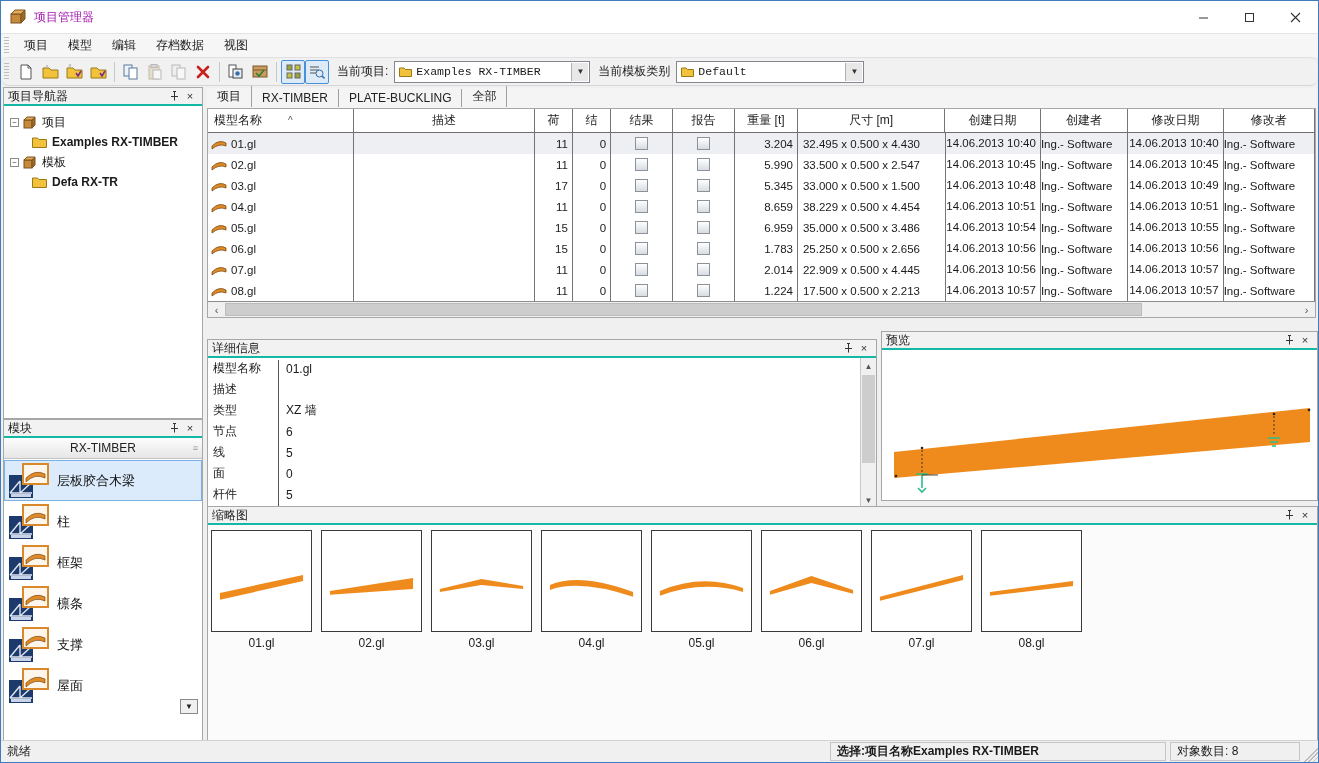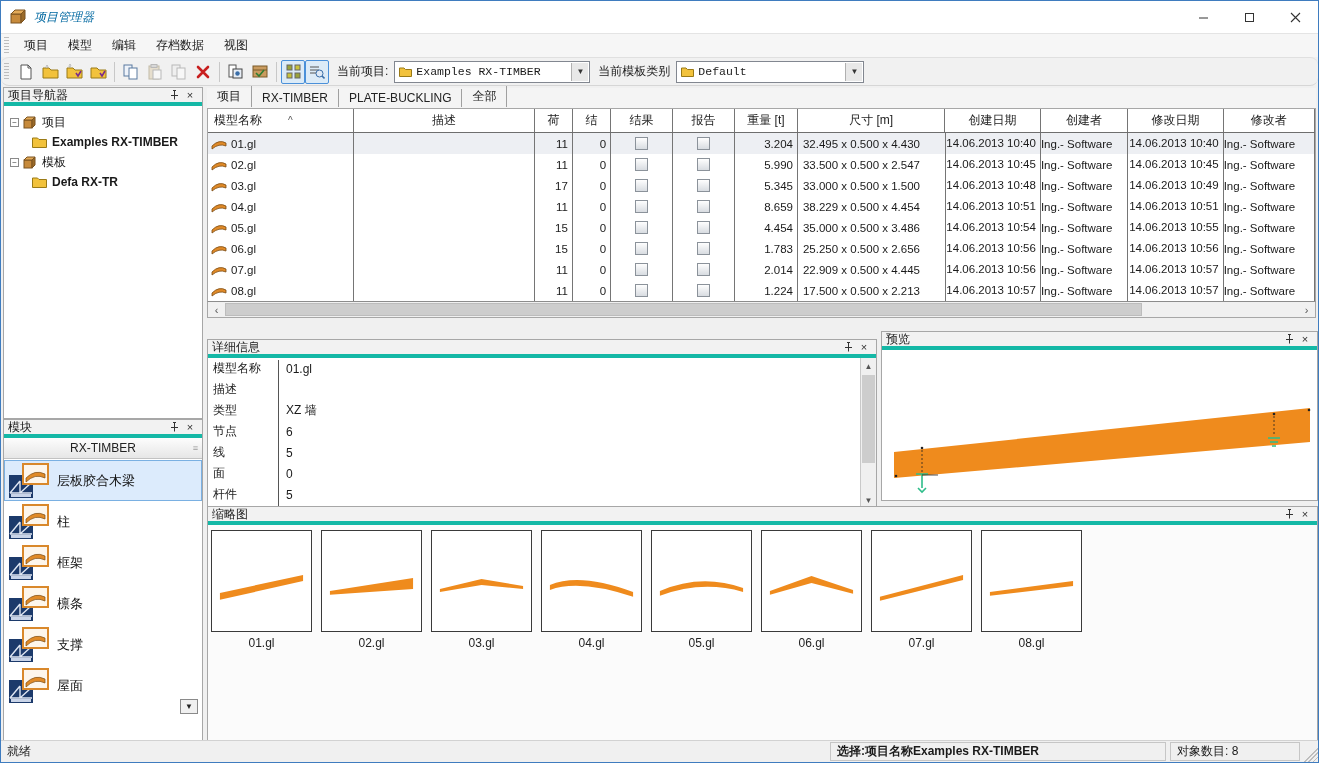--- a/index.html
+++ b/index.html
@@ -3,21 +3,21 @@
 <meta charset="utf-8">
 <style>
   * { margin:0; padding:0; box-sizing:border-box; }
   html,body { width:1319px; height:763px; }
   body { font-family:"Liberation Sans","DejaVu Sans",sans-serif; font-size:12px; color:#1a1a1a; background:#fff; }
   #window { position:relative; width:1319px; height:763px; background:#f0f0f0; border:1px solid #3f7cbf; overflow:hidden; }
 
   
   .titlebar { position:absolute; left:0; top:0; right:0; height:32px; background:#ffffff; display:flex; align-items:center; }
   .app-icon { margin:0 8px 0 9px; }
-  .title-text { font-size:12px; color:#0369a1;font-style:italic; }
+  .title-text { font-size:12px; color:#a21caf; }
   .win-btns { margin-left:auto; display:flex; height:100%; }
   .win-btn { width:46px; height:100%; display:flex; align-items:center; justify-content:center; color:#333; font-size:13px; }
   .win-btn svg { display:block; }
 
   
   .menubar { position:absolute; left:0; top:32px; right:0; height:24px; background:#f6f6f6; border-top:1px solid #e4e4e4; display:flex; align-items:center; }
   .grip { width:5px; height:18px; margin:0 5px 0 3px; background:repeating-linear-gradient(180deg,#bdbdbd 0 1px,transparent 1px 3px); }
   .menu-item { padding:3px 10px; color:#222; }
 
   
@@ -25,21 +25,21 @@
   .tb-btn { width:24px; height:24px; display:flex; align-items:center; justify-content:center; border:1px solid transparent; border-radius:2px; }
   .tb-btn.active { border:1px solid #4a90d9; background:#dcebf7; }
   .tb-sep { width:1px; height:20px; background:#c8c8c8; margin:0 4px; }
   .tb-label { margin:0 6px 0 8px; color:#222; }
   .combo { height:22px; background:#fff; border:1px solid #828790; display:flex; align-items:center; position:relative; padding-left:4px; }
   .combo .cb-text { margin-left:4px; font-family:"Liberation Mono","DejaVu Sans Mono",monospace; font-size:11.5px; }
   .combo .cb-arrow { position:absolute; right:1px; top:1px; bottom:1px; width:17px; background:#e8e8e8; border-left:1px solid #b0b0b0; display:flex; align-items:center; justify-content:center; font-size:8px; color:#333; }
 
   
   .panel { position:absolute; border:1px solid #a7a7a7; background:#fff; }
-  .panel-title { height:18px; background:#f2f2f2; border-bottom:4px solid #14b8a6; display:flex; align-items:center; padding:0 4px; color:#222; }
+  .panel-title { height:18px; background:#f2f2f2; border-bottom:2px solid #14b8a6; display:flex; align-items:center; padding:0 4px; color:#222; }
   .panel-title .pt-caption { flex:1; }
   .pt-btn { width:16px; height:14px; display:flex; align-items:center; justify-content:center; color:#333; font-size:11px; }
 
   
   #navigator { left:2px; top:86px; width:200px; height:332px; }
   .tree { padding:6px 2px; background:#fff; }
   .tree-row { display:flex; align-items:center; height:20px; }
   .tree-row .expander { width:9px; height:9px; border:1px solid #8a8a8a; background:#fff; font-size:8px; line-height:7px; text-align:center; color:#444; margin:0 4px 0 4px; }
   .tree-row.child { padding-left:26px; }
   .tree-row .lbl { margin-left:5px; }
@@ -545,21 +545,21 @@
           </div>
           <div class="td c-desc"></div>
           <div class="td c-lc num">15</div>
           <div class="td c-co num">0</div>
           <div class="td c-res">
             <div class="chk"></div>
           </div>
           <div class="td c-rep">
             <div class="chk"></div>
           </div>
-          <div class="td c-wt num">4.454</div>
+          <div class="td c-wt num">6.959</div>
           <div class="td c-size">35.000 x 0.500 x 3.486</div>
           <div class="td c-cdate clipL">
             <span>14.06.2013 10:54</span>
           </div>
           <div class="td c-cby">Ing.- Software</div>
           <div class="td c-mdate clipL">
             <span>14.06.2013 10:55</span>
           </div>
           <div class="td c-mby">Ing.- Software</div>
         </div>

